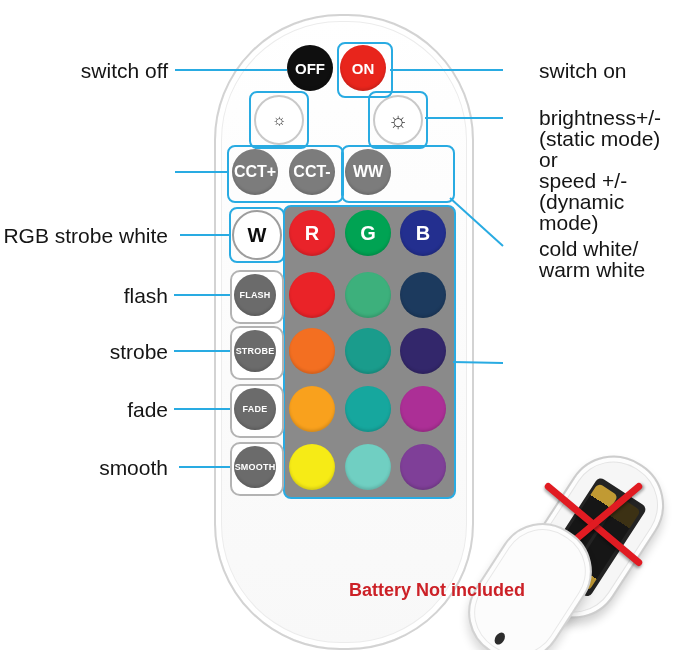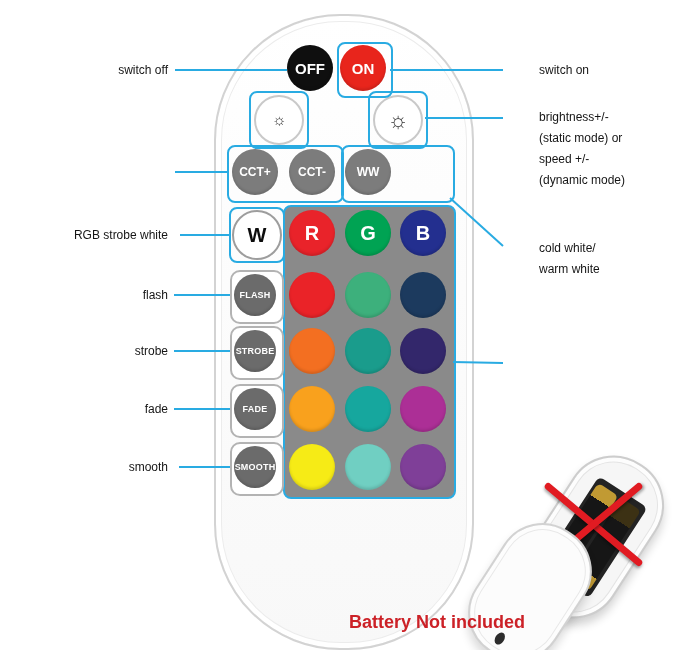--- a/index.html
+++ b/index.html
@@ -1,40 +1,40 @@
 <!DOCTYPE html>
 <html><head>
 <meta charset="utf-8">
 <style>
   html,body{margin:0;padding:0;}
   body{font-family:"Liberation Sans",sans-serif;background:#ffffff;}
   .canvas{position:relative;width:679px;height:650px;background:#fff;overflow:hidden;}
 
-  .lbl{position:absolute;font-size:12px;line-height:21px;color:#151515;}
+  .lbl{position:absolute;font-size:21px;line-height:21px;color:#151515;}
   .lbl-left{right:511px;text-align:right;white-space:nowrap;}
   .lbl-right{left:539px;white-space:pre-line;}
 
   .lines{position:absolute;left:0;top:0;z-index:5;pointer-events:none;}
 
   .remote{position:absolute;left:214px;top:14px;width:256px;height:632px;
     background:linear-gradient(#ffffff,#f8f8f8);border:2px solid #d3d3d3;border-radius:126px;
     box-shadow:inset 0 0 0 5px #ffffff, inset 0 0 0 6px #ececec;}
 
   .panel{position:absolute;left:283px;top:205px;width:169px;height:290px;
     border:2px solid #29abe2;border-radius:8px;z-index:1;}
 
   .well{position:absolute;width:50px;height:50px;background:#fff;border:2px solid #b3b3b3;border-radius:10px;z-index:1;}
 
   .btn{position:absolute;width:46px;height:46px;border-radius:50%;display:flex;align-items:center;justify-content:center;
     color:#fff;font-weight:700;z-index:2;box-shadow:inset 0 -2px 3px rgba(0,0,0,.14);}
   .power{font-size:15px;}
   .sun{background:#fff;border:2px solid #c9c9c9;color:#3a3a3a;font-weight:400;box-shadow:none;}
   .sun-s{font-size:16px;}
   .sun-l{font-size:23px;}
-  .cct{background:#7c7c7c;font-size:12px;text-align:right;}
+  .cct{background:#7c7c7c;font-size:16px;text-align:right;}
   .white-btn{background:#fff;color:#0d0d0d;border:2px solid #9d9d9d;font-size:20px;box-shadow:none;}
   .rgb{font-size:20px;}
   .mode{width:42px;height:42px;background:#6b6b6b;font-size:9px;letter-spacing:.2px;}
 
   .abox{position:absolute;border:2px solid #29abe2;border-radius:8px;z-index:6;pointer-events:none;background:transparent;}
 
   .bat-back{position:absolute;left:544px;top:450px;width:95px;height:170px;background:#f6f6f6;
     border:2px solid #cdcdcd;border-radius:48px;transform:rotate(33deg);
     box-shadow:3px 6px 10px rgba(0,0,0,.18), inset 0 0 0 4px #fdfdfd, inset 0 0 0 5px #e4e4e4;z-index:1;}
   .bat-slot{position:absolute;left:50%;top:50%;transform:translate(-50%,-50%);width:58px;height:108px;
@@ -80,21 +80,21 @@
   <div class="lbl lbl-left" style="top:457px">smooth</div>
 
   <div class="lbl lbl-right" style="top:60px">switch on</div>
   <div class="lbl lbl-right" style="top:107px">brightness+/-
 (static mode) or
 speed +/-
 (dynamic mode)</div>
   <div class="lbl lbl-right" style="top:238px">cold white/
 warm white</div>
 
-  <div class="lbl note" style="color: rgb(204, 33, 39); margin-top: 32px;">Battery Not included</div>
+  <div class="lbl note" style="color: rgb(204, 33, 39);">Battery Not included</div>
 
   <div class="remote"></div>
 
   <div class="panel" style="background-color: rgb(138, 138, 138);"></div>
 
   <div class="well" style="left:230px;top:270px"></div>
   <div class="well" style="left:230px;top:326px"></div>
   <div class="well" style="left:230px;top:384px"></div>
   <div class="well" style="left:230px;top:442px"></div>
 

